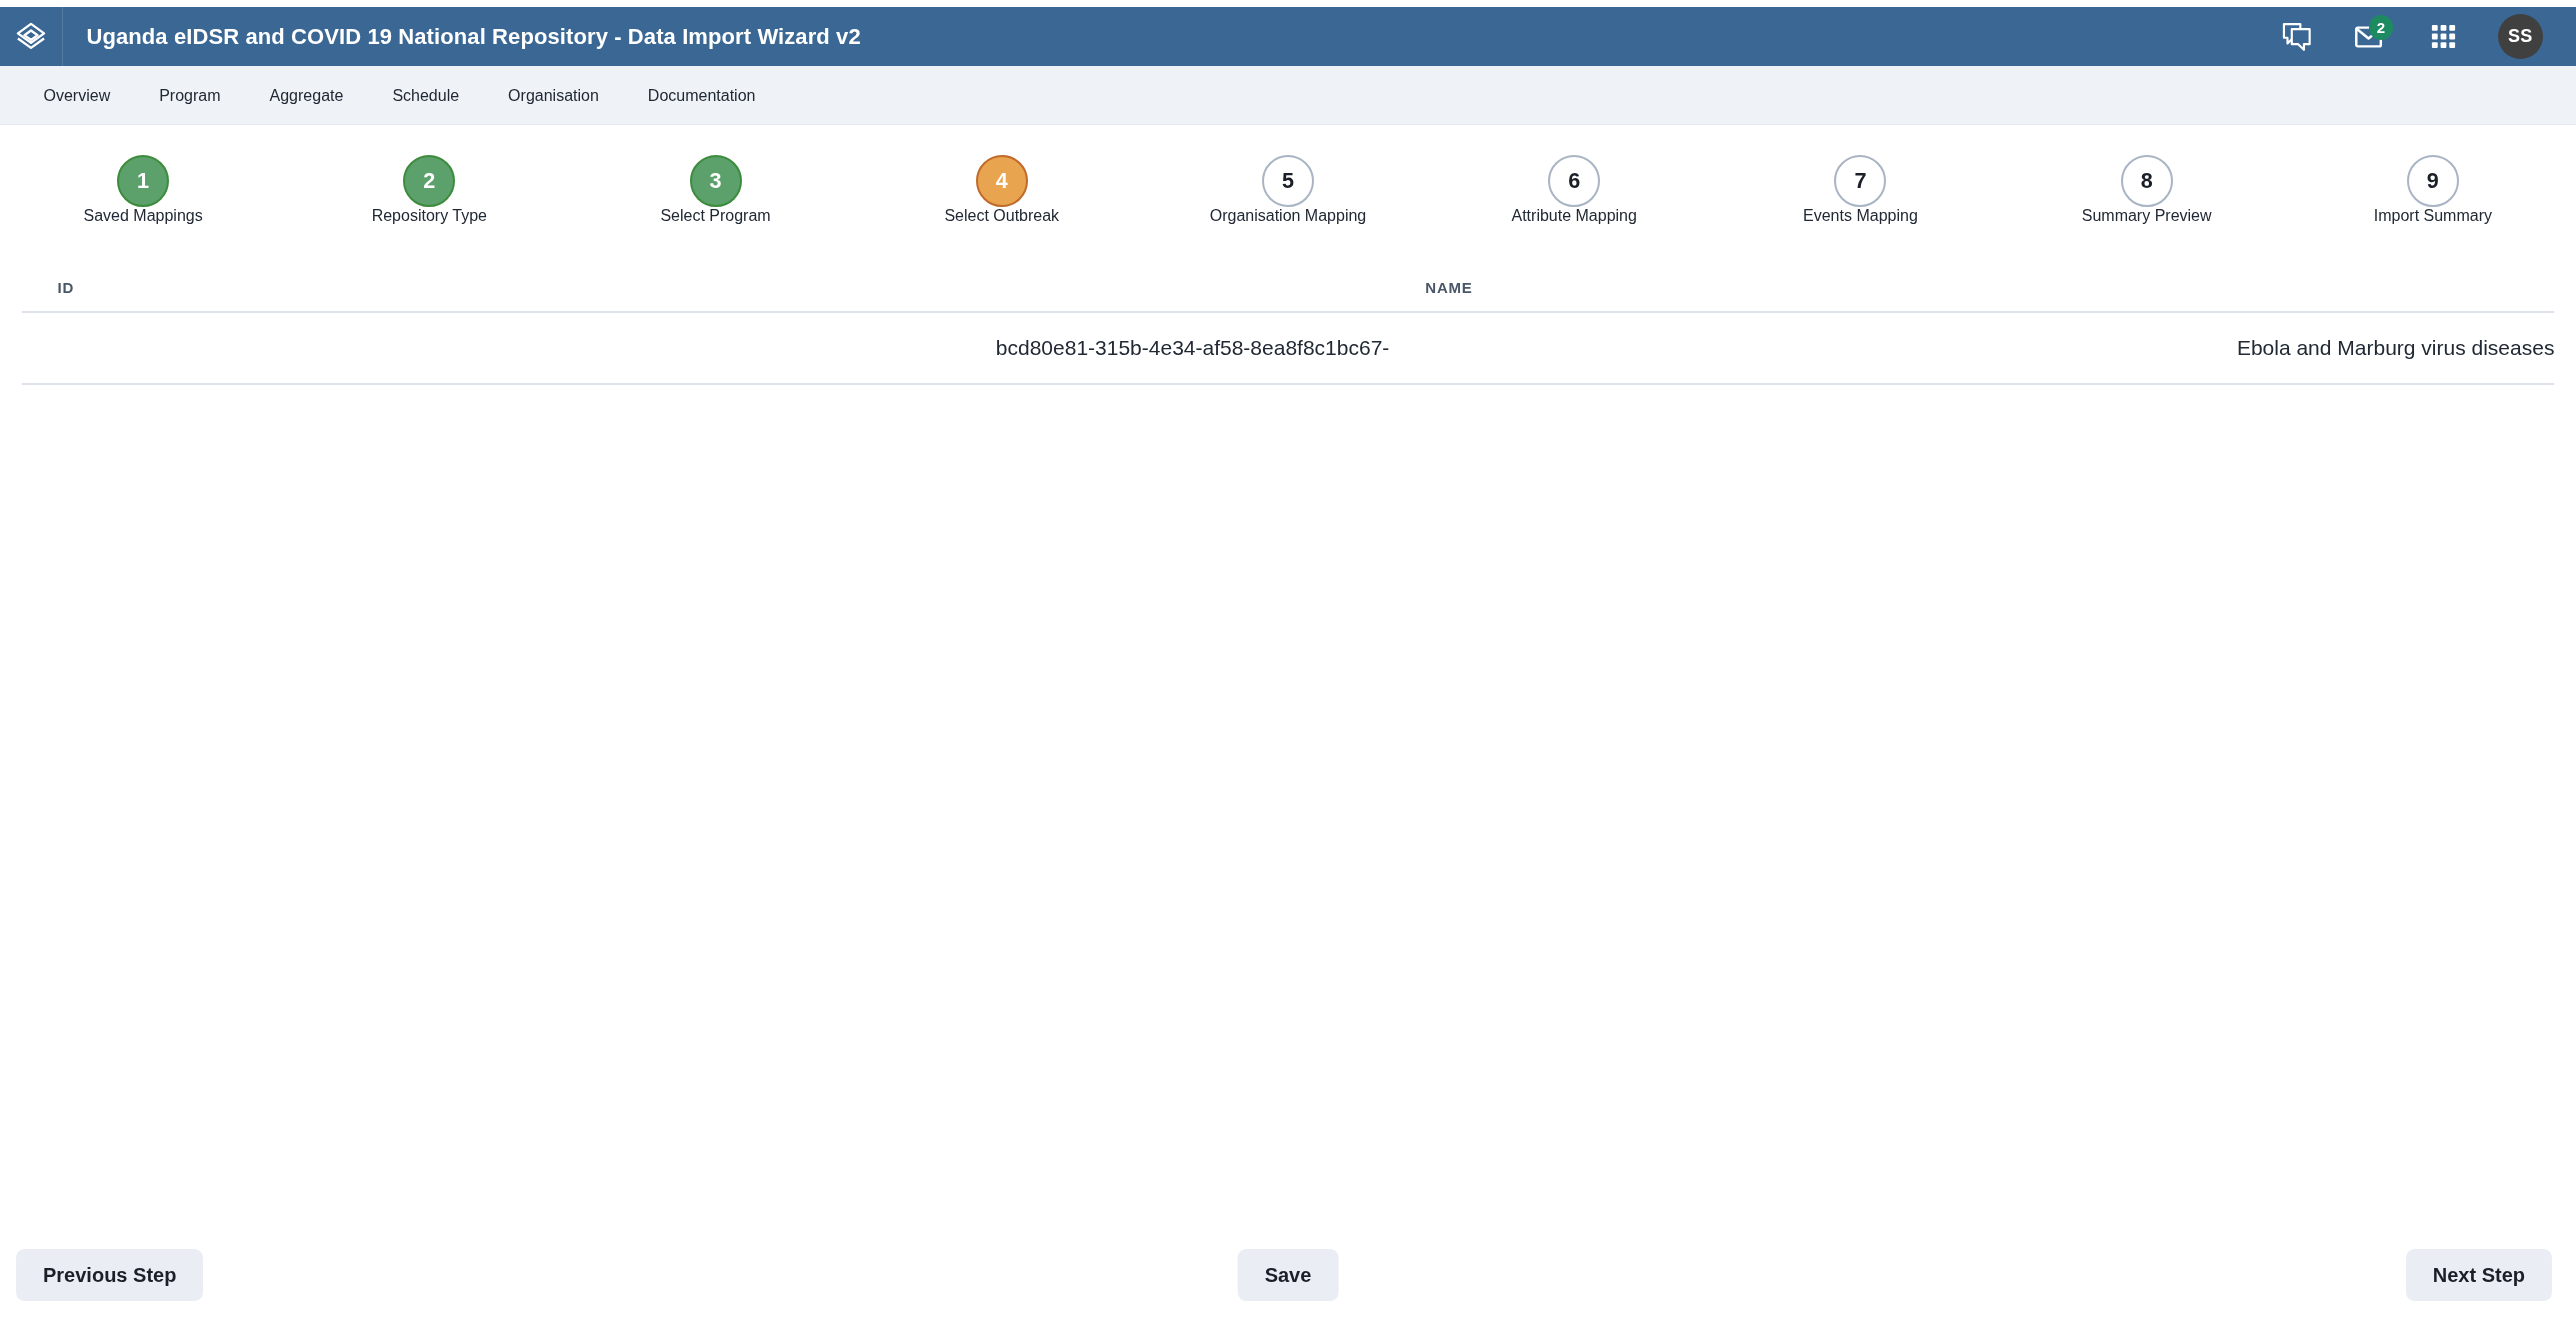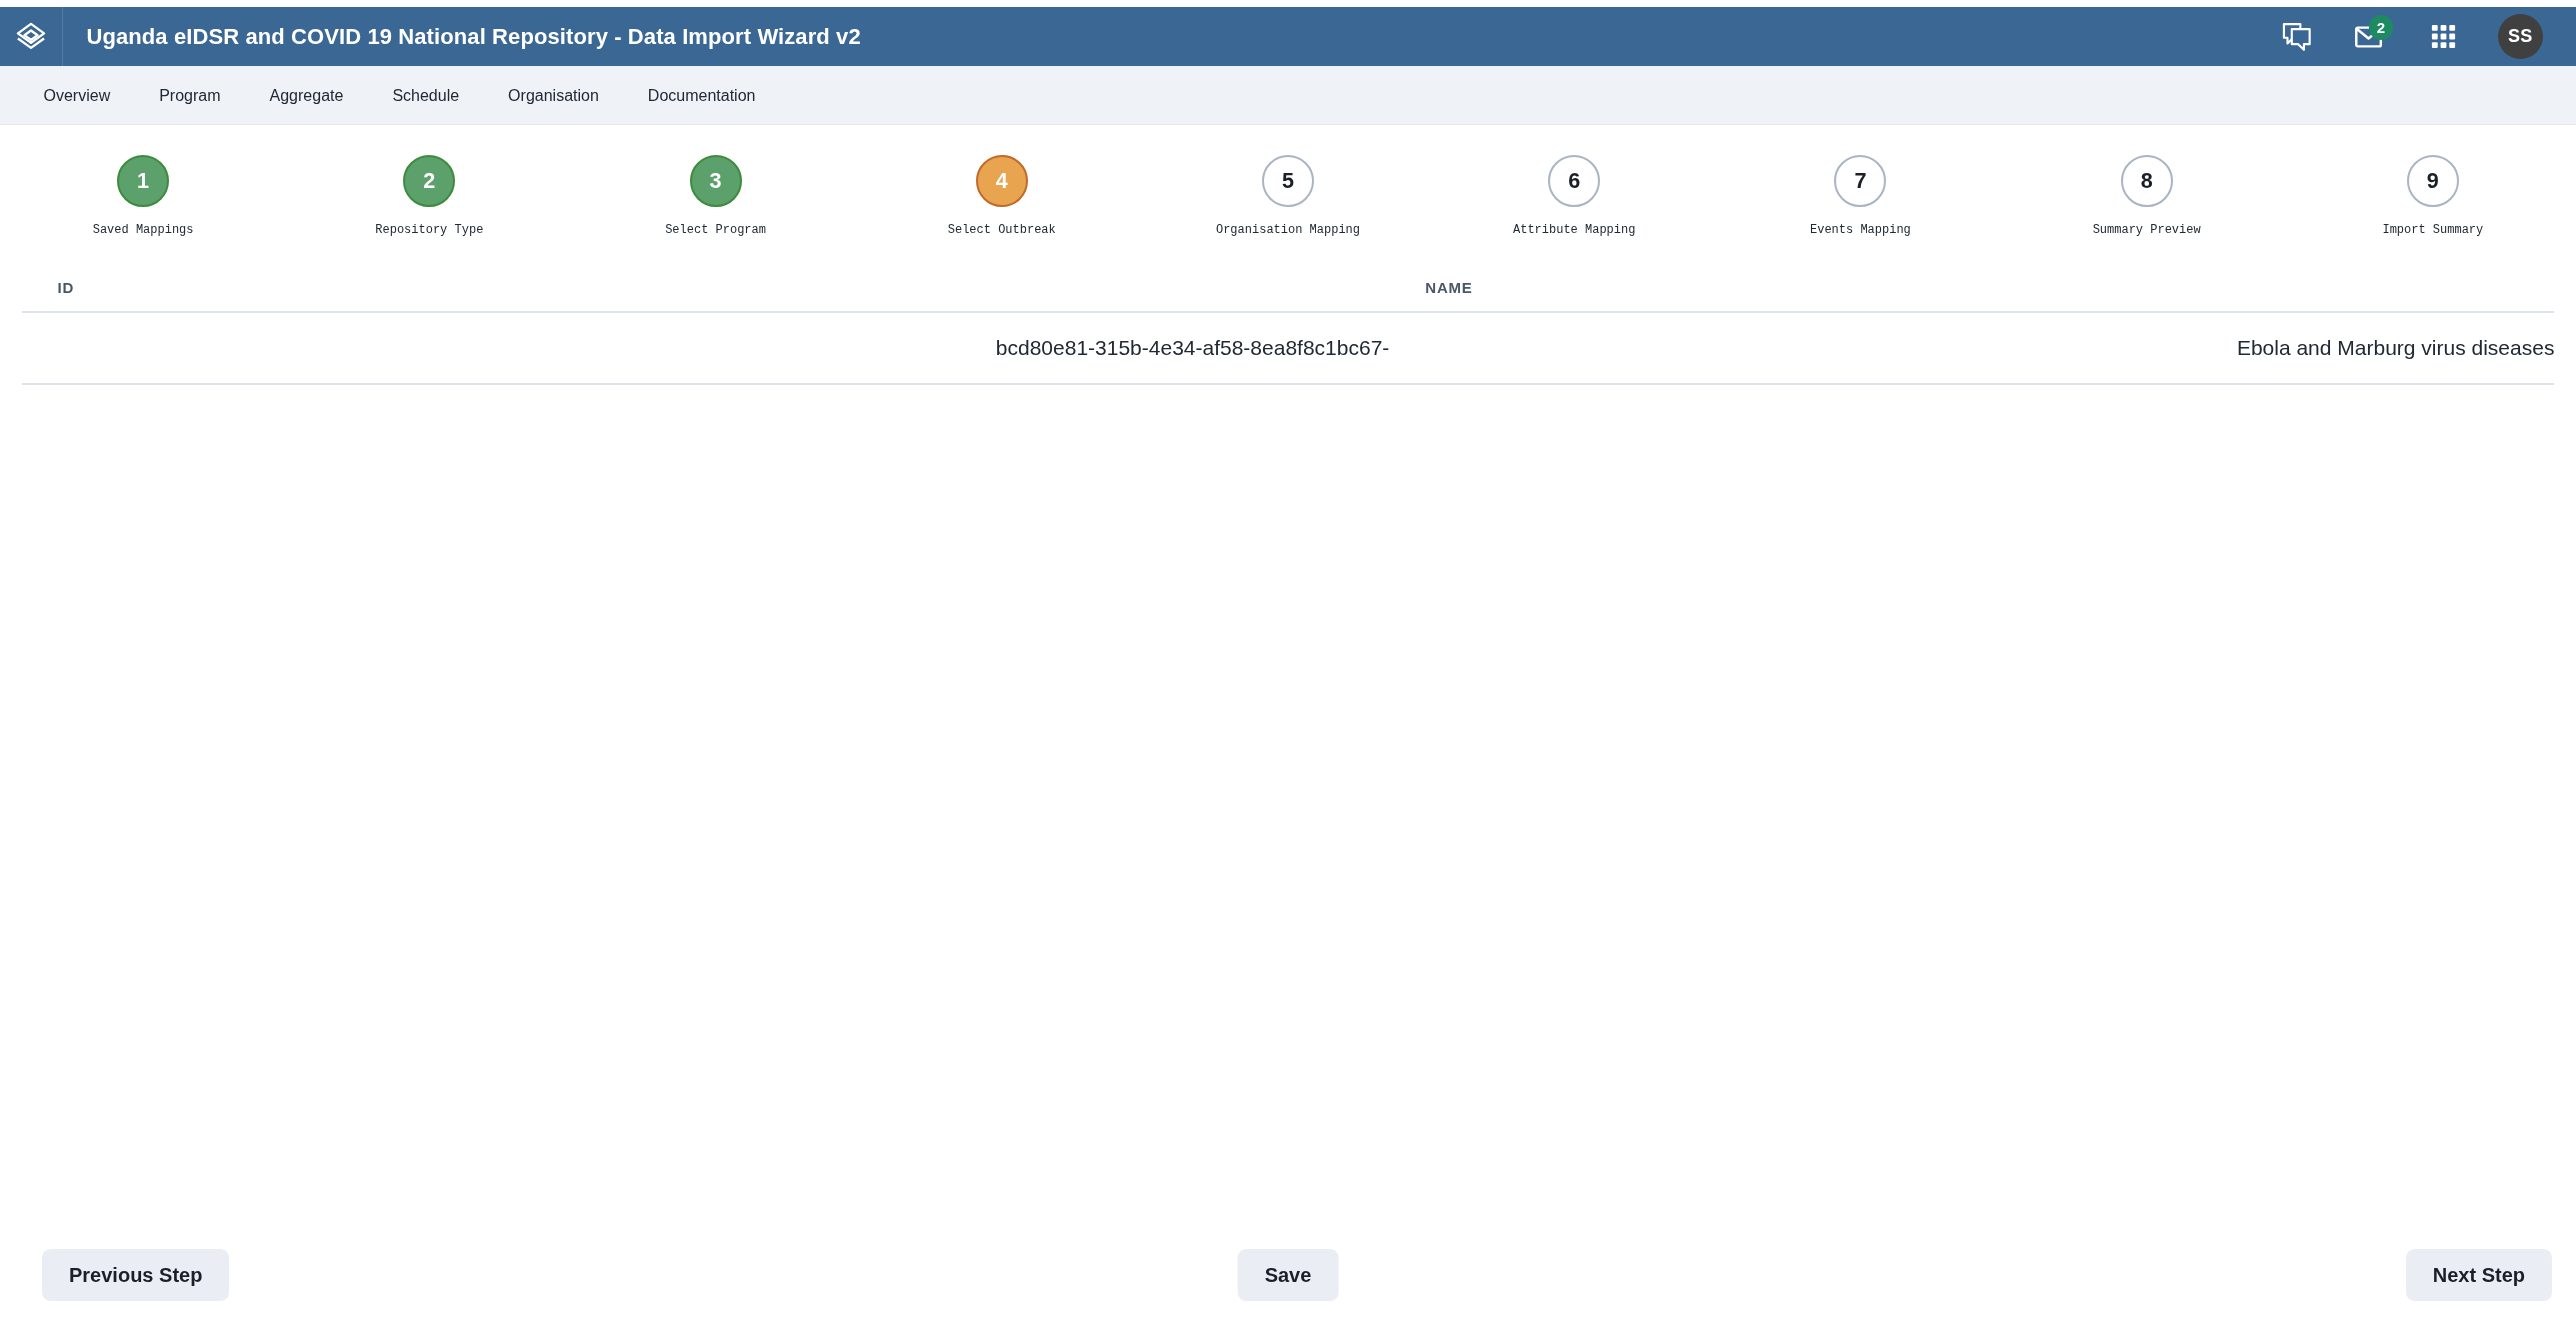--- a/index.html
+++ b/index.html
@@ -176,25 +176,23 @@
     color: #ffffff;
   }
 
   .step-circle.todo {
     background: #ffffff;
     border: 2.9px solid #a9b4c4;
     color: #1b1f27;
   }
 
   .step-label {
-    margin-top: 16px;
-    font-size: 12px;
+    font-size: 16px;
     color: #212934;
     white-space: nowrap;
-    font-family: Liberation Mono, monospace;
   }
 
   
   .content {
     flex: 1 1 auto;
     padding: 0 21.6px 0 21.6px;
     overflow: hidden;
   }
 
   .table {
@@ -241,21 +239,21 @@
     font-family: "Liberation Sans", sans-serif;
     font-size: 20px;
     font-weight: bold;
     color: #1b1f27;
     padding: 16px 27px;
     cursor: pointer;
     line-height: 1;
     white-space: nowrap;
   }
 
-  .footer-left { position: absolute; left: 42px; }
+  .footer-left { position: absolute; left: 16px; }
   .footer-center { position: absolute; left: 50%; transform: translateX(-50%); }
   .footer-right { position: absolute; right: 24px; }
 </style>
 </head>
 <body>
 
 <div class="app">
 
   <div class="headerbar">
     <div class="logo-cell">

